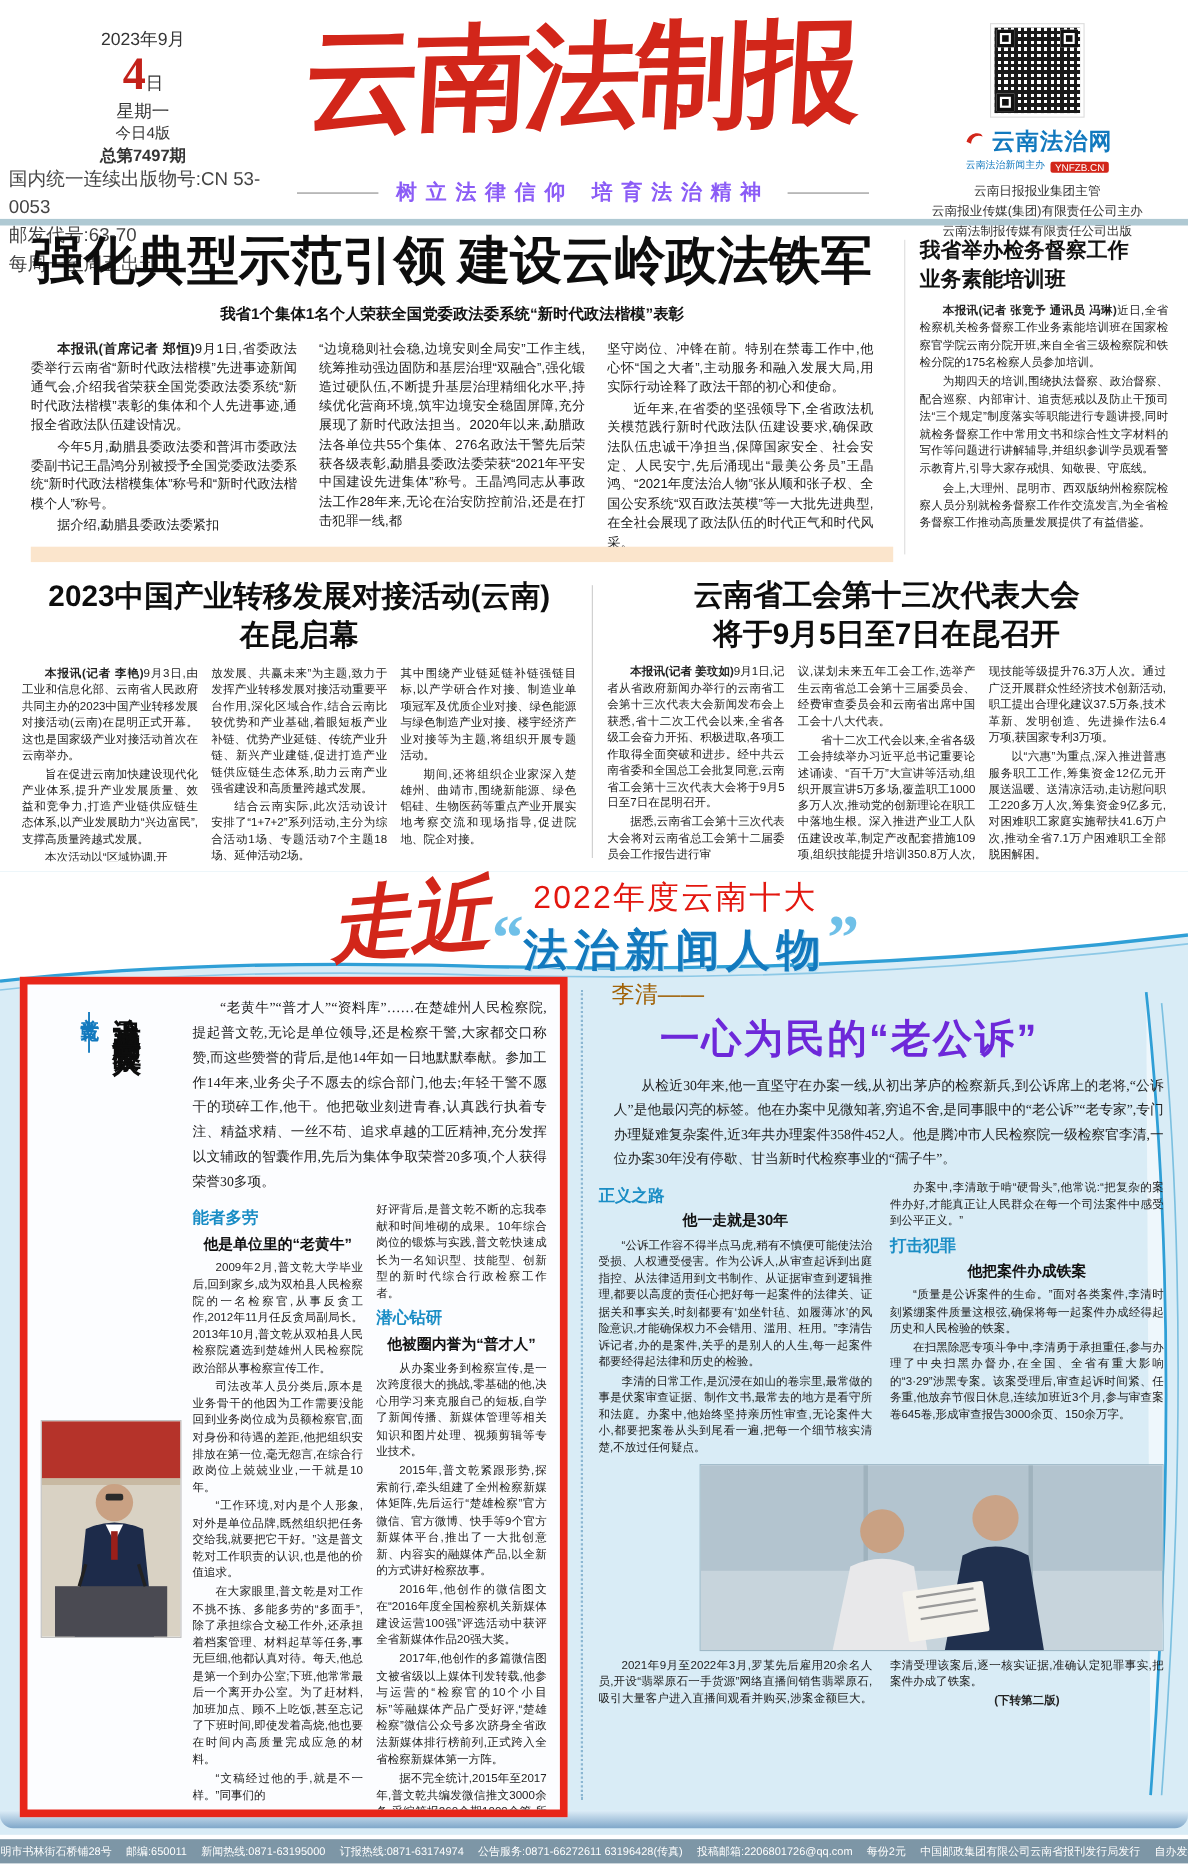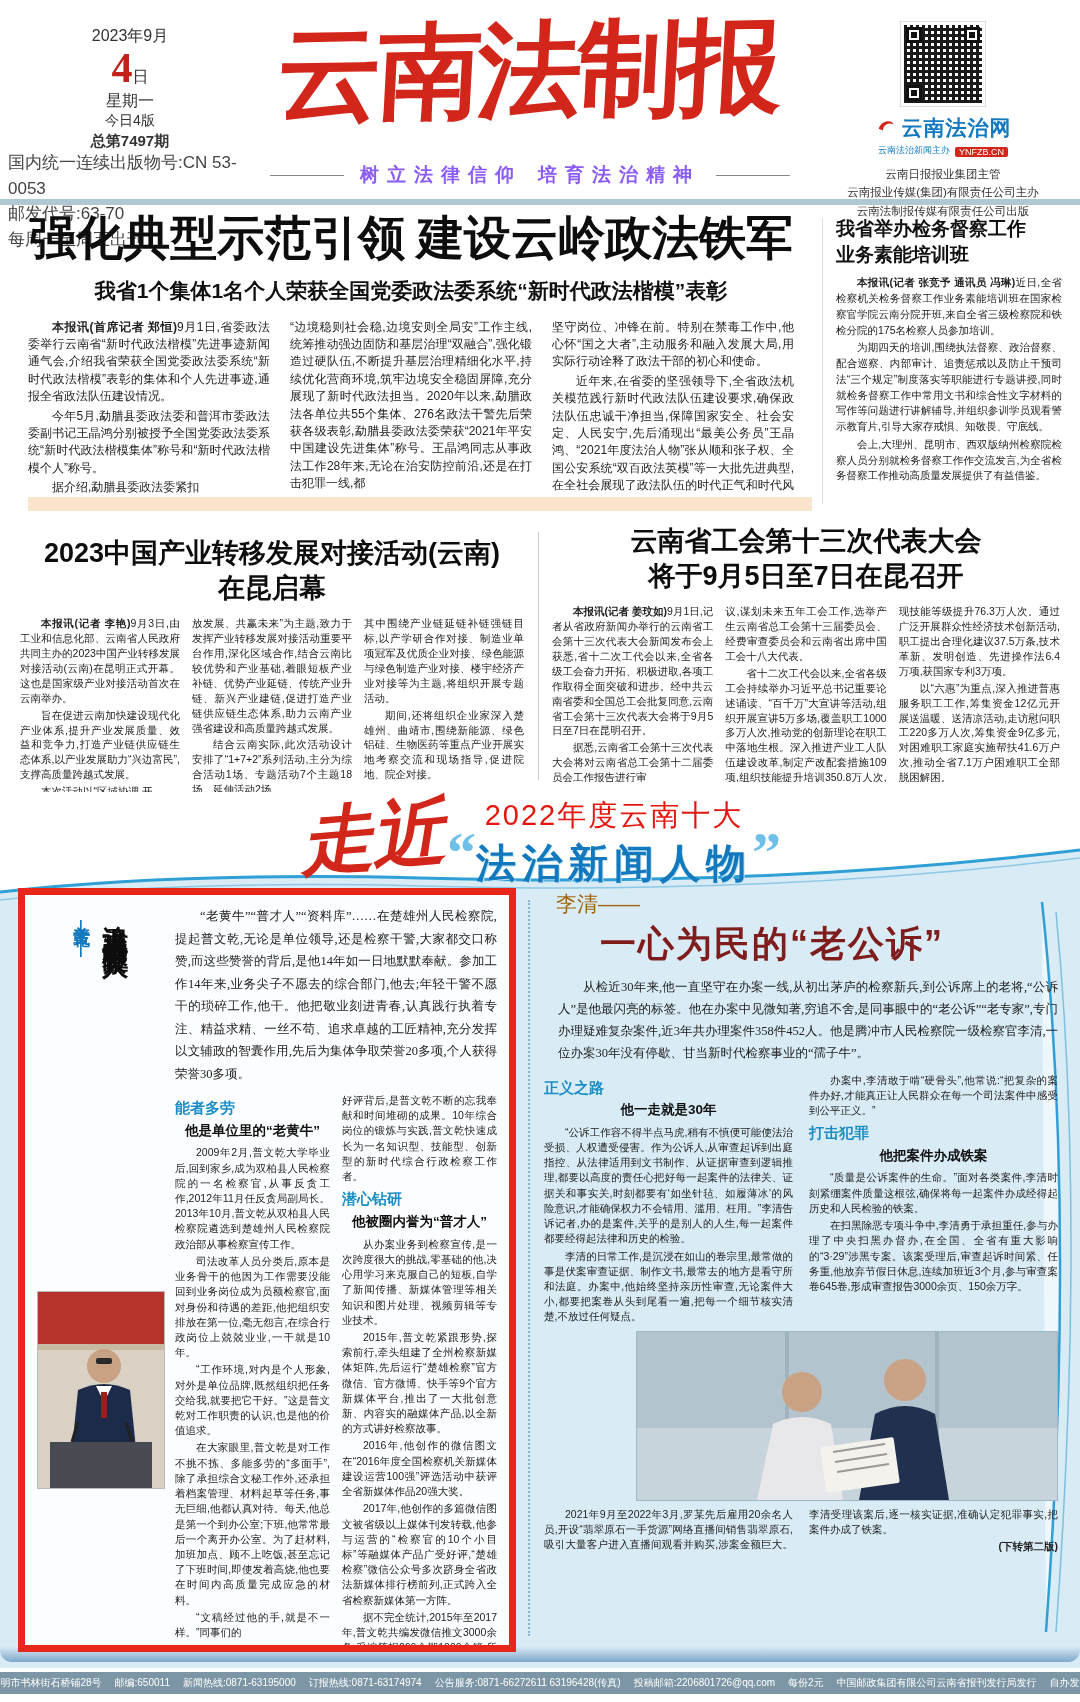--- a/index.html
+++ b/index.html
@@ -31,35 +31,35 @@
   .web-name{color:#1279be;font-weight:bold;font-size:21px;letter-spacing:1px;}
   .web-sub-row{display:flex;align-items:flex-end;justify-content:center;gap:5px;margin-top:2px;}
   .web-sub{font-size:9px;color:#1279be;}
   .web-badge{font-size:9px;color:#fff;background:#d2261a;padding:0 4px;border-radius:2px;}
   .org-lines{margin-top:8px;font-size:11.5px;color:#333;line-height:1.6;}
   .header-rule{position:absolute;left:0;top:199px;width:1080px;height:6px;background:#afc9d3;}
   
   .top-story{position:absolute;left:8px;top:213px;width:806px;}
   .main-headline{font-family:"Liberation Serif",serif;font-size:47px;font-weight:900;color:#0d0d0d;
                  text-align:center;letter-spacing:0;line-height:1.1;white-space:nowrap;}
-  .main-subhead{font-size:21px;font-weight:bold;text-align:center;margin-top:12px;color:#111;}
+  .main-subhead{font-size:14px;font-weight:bold;text-align:center;margin-top:12px;color:#111;}
   .cols3{display:flex;gap:20px;padding:14px 20px 10px;}
   .cols3 .col{flex:1;font-size:12px;line-height:1.45;text-align:justify;color:#222;overflow:hidden;}
   .col p{margin:0 0 2px;text-indent:2em;}
   .col p.cont{text-indent:0;}
   .byline{font-weight:bold;}
   .cream-band{position:absolute;left:28px;top:497px;width:784px;height:14px;background:#fbe5cc;}
   .v-rule-top{position:absolute;left:822px;top:218px;height:286px;border-left:1px solid #dcdcdc;}
   
   .training{position:absolute;left:836px;top:216px;width:226px;overflow:hidden;height:292px;}
   .training h3{margin:0;font-size:19px;line-height:1.35;color:#111;}
   .training .body{margin-top:8px;font-size:10.5px;line-height:1.5;text-align:justify;}
   .training .body p{margin:0 0 2px;text-indent:2em;}
   
-  .mid-left{position:absolute;left:20px;top:536px;width:504px;height:262px;overflow:hidden;}
+  .mid-left{position:absolute;left:20px;top:525px;width:504px;height:262px;overflow:hidden;}
   .mid-right{position:absolute;left:552px;top:524px;width:508px;height:262px;overflow:hidden;}
   .mid-head{font-size:27px;font-weight:bold;text-align:center;line-height:1.3;color:#0d0d0d;}
   .mid-cols{display:flex;gap:12px;margin-top:10px;}
   .mid-cols .col{flex:1;font-size:10.5px;line-height:1.42;text-align:justify;overflow:hidden;height:178px;}
   .mid-divider{position:absolute;left:538px;top:532px;height:248px;border-left:1px solid #ccc;}
   
   .feature{position:absolute;left:0;top:792px;width:1080px;height:876px;background:#d9ecf6;overflow:hidden;}
   .feature-deco{position:absolute;left:0;top:0;}
   .banner{position:absolute;left:0;top:2px;width:100%;text-align:center;z-index:2;}
   .banner-inner{display:inline-flex;align-items:flex-start;gap:4px;}
@@ -82,25 +82,25 @@
   .pu-vtitle{writing-mode:vertical-rl;font-size:26px;font-weight:900;color:#0d0d0d;letter-spacing:3px;line-height:1.25;}
   .pu-photo{width:126px;height:196px;margin-top:14px;flex:none;border:1px solid #bbb;}
   .pu-right{flex:1;padding-left:10px;display:flex;flex-direction:column;}
   .pu-intro{font-family:"Liberation Serif",serif;font-size:12.5px;line-height:1.8;text-align:justify;color:#222;text-indent:2em;}
   .pu-cols{display:flex;gap:12px;margin-top:8px;flex:1;}
   .pu-col{flex:1;font-size:10.5px;line-height:1.45;text-align:justify;overflow:hidden;}
   .sec-tag{color:#1a8dc5;font-weight:bold;font-size:15px;margin:4px 0 2px;}
   .sec-sub{text-align:center;font-weight:bold;font-size:13.5px;margin:2px 0 5px;color:#111;}
   .pu-col p{margin:0 0 2px;text-indent:2em;}
   .pu-col p.cont{text-indent:0;}
-  .continued{font-weight:bold;text-align:right;text-indent:0 !important;}
+  .continued{font-weight:bold;text-align:center;text-indent:0 !important;}
   
   .li-feat{position:absolute;left:544px;top:98px;width:514px;height:760px;z-index:2;overflow:hidden;}
   .li-name{color:#a16207;font-size:21px;font-weight:normal;margin-left:12px;}
-  .li-headline{font-size:36px;font-weight:900;color:#7f1d1d;margin:2px 0 8px 56px;letter-spacing:2px;}
+  .li-headline{font-size:36px;font-weight:900;color:#6d28d9;margin:2px 0 8px 56px;letter-spacing:2px;}
   .li-intro{font-family:"Liberation Serif",serif;font-size:12.5px;line-height:1.75;text-align:justify;margin-left:14px;text-indent:2em;}
   .li-cols{column-count:2;column-gap:16px;font-size:10.5px;line-height:1.45;text-align:justify;margin-top:8px;}
   .li-cols p{margin:0 0 2px;text-indent:2em;}
   .li-cols .sec-tag,.li-cols .sec-sub{break-inside:avoid;}
   .li-photo{column-span:all;width:420px;height:168px;margin:6px 0 6px auto;display:block;border:1px solid #9db8c6;}
   
   .blue-bar{position:absolute;left:0;top:1646px;width:1080px;height:16px;
             background:linear-gradient(180deg,#dcecf7,#7fa7c9);border-radius:0 0 12px 12px;}
   .footer-bar{position:absolute;left:0;top:1672px;width:1080px;height:22px;background:#7d96a6;color:#fff;
               display:flex;align-items:center;justify-content:center;gap:13px;font-size:10px;white-space:nowrap;}

